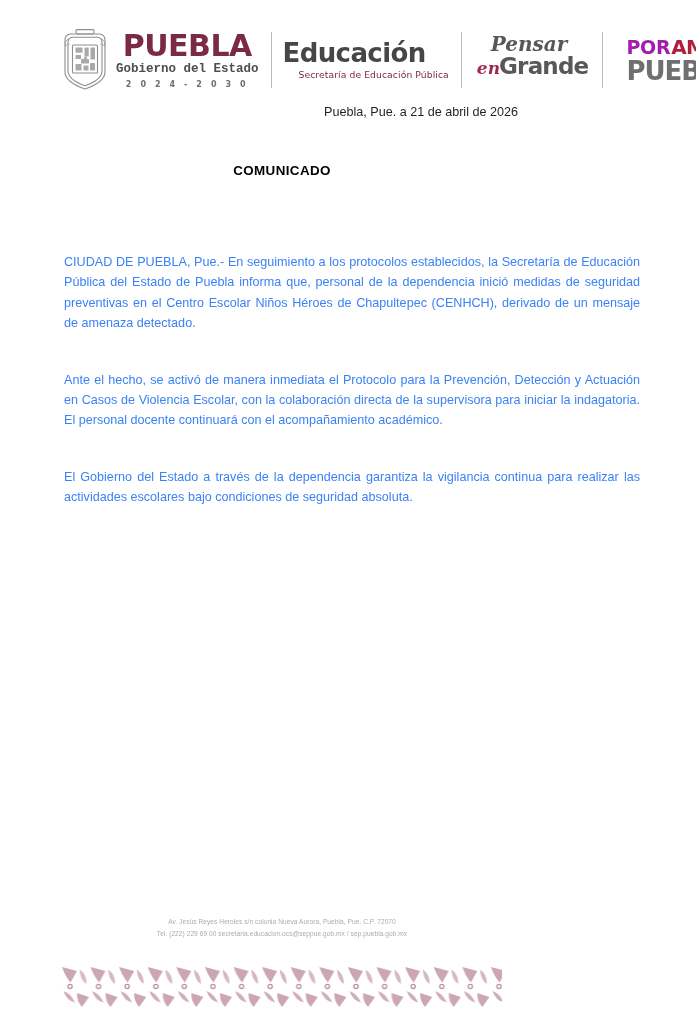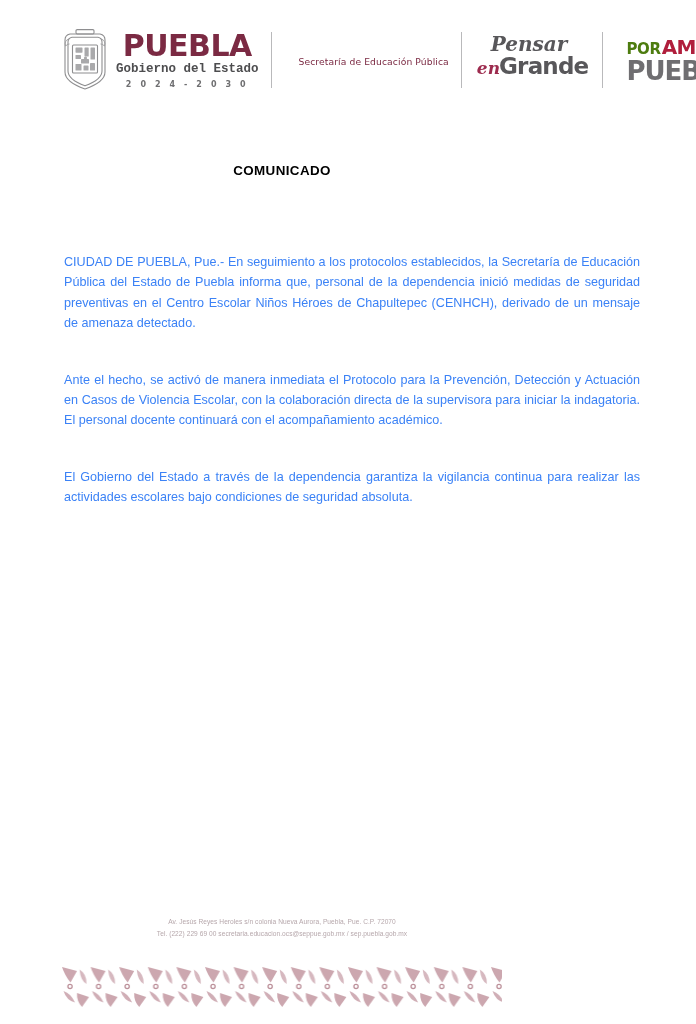--- a/index.html
+++ b/index.html
@@ -161,22 +161,22 @@
     padding-left: 12px;
     line-height: 1;
   }
   .amor-top {
     white-space: nowrap;
     display: block;
   }
   .por-word {
     font-family: "DejaVu Sans", sans-serif;
     font-weight: bold;
-    font-size: 15px;
-    color: #4d7c0f;
+    font-size: 19px;
+    color: #a21caf;
     letter-spacing: -0.3px;
   }
   .amor-word {
     font-family: "DejaVu Sans", sans-serif;
     font-weight: bold;
     font-size: 20px;
     color: #b01e3c;
     letter-spacing: -0.8px;
     margin-left: 1px;
   }
@@ -290,20 +290,21 @@
 
     <div class="puebla-lockup">
       <span class="puebla-word">PUEBLA</span>
       <span class="puebla-sub">Gobierno del Estado</span>
       <span class="puebla-years">2 0 2 4 - 2 0 3 0</span>
     </div>
 
     <div class="vrule"></div>
 
     <div class="educacion-lockup">
+      <span class="educacion-word">Educación</span>
       <span class="educacion-sub">Secretaría de Educación Pública</span>
     </div>
 
     <div class="vrule"></div>
 
     <div class="pensar-lockup">
       <span class="pensar-word">Pensar</span>
       <span class="grande-row">
         <span class="en-word">en</span><span class="grande-word">Grande</span>
       </span>
@@ -313,20 +314,21 @@
 
     <div class="amor-lockup">
       <span class="amor-top">
         <span class="por-word">POR</span><span class="amor-word">AMOR</span>
       </span>
       <span class="amor-puebla">PUEBLA</span>
     </div>
   </div>
 
   <div class="date-block">
+    <div>Puebla, Pue. a 21 de abril de 2026</div>
   </div>
 
   <div class="doc-title">COMUNICADO</div>
 
   <div class="body-copy">
     <p>CIUDAD DE PUEBLA, Pue.- En seguimiento a los protocolos establecidos, la Secretaría de Educación Pública del Estado de Puebla informa que, personal de la dependencia inició medidas de seguridad preventivas en el Centro Escolar Niños Héroes de Chapultepec (CENHCH), derivado de un mensaje de amenaza detectado.</p>
     <p>Ante el hecho, se activó de manera inmediata el Protocolo para la Prevención, Detección y Actuación en Casos de Violencia Escolar, con la colaboración directa de la supervisora para iniciar la indagatoria. El personal docente continuará con el acompañamiento académico.</p>
     <p>El Gobierno del Estado a través de la dependencia garantiza la vigilancia continua para realizar las actividades escolares bajo condiciones de seguridad absoluta.</p>
   </div>
 

